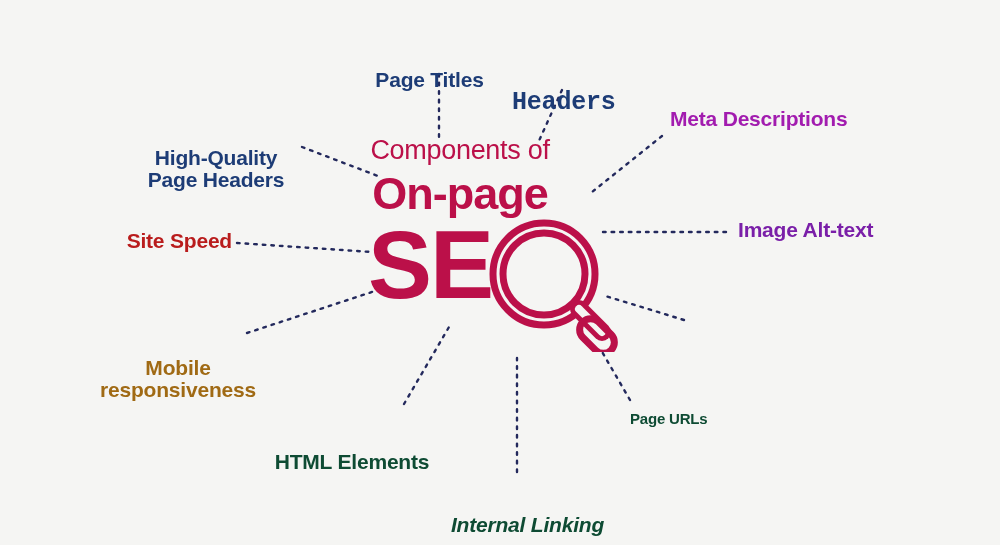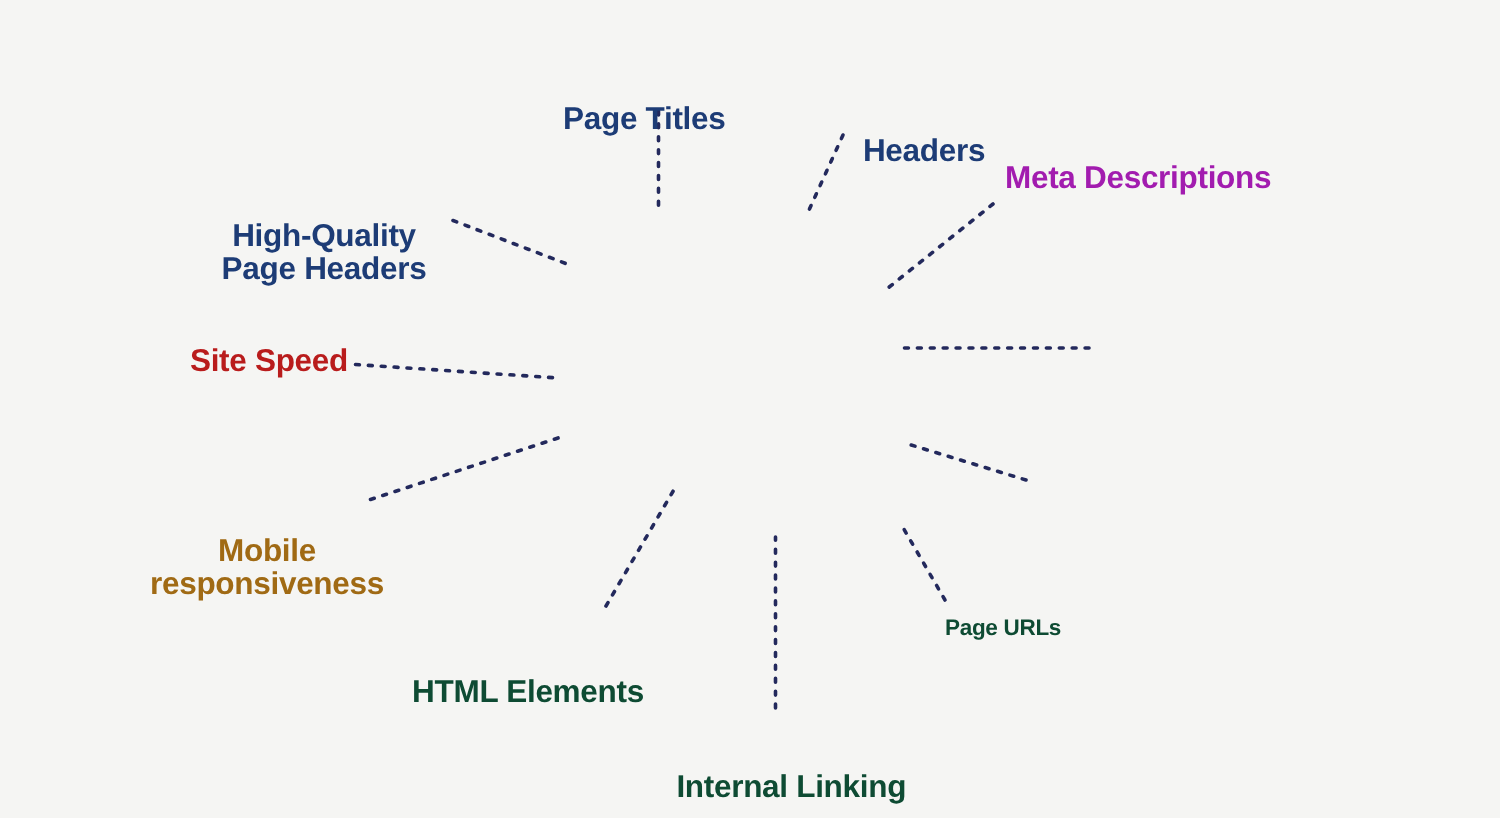--- a/index.html
+++ b/index.html
@@ -105,25 +105,41 @@
       <line x1="726" y1="232" x2="602" y2="232" stroke="#23295c" stroke-width="2.4" stroke-linecap="round" stroke-dasharray="2.6 6"></line>
       <line x1="684" y1="320" x2="602" y2="295" stroke="#23295c" stroke-width="2.4" stroke-linecap="round" stroke-dasharray="2.6 6"></line>
       <line x1="630" y1="400" x2="601" y2="350" stroke="#23295c" stroke-width="2.4" stroke-linecap="round" stroke-dasharray="2.6 6"></line>
       <line x1="517" y1="472" x2="517" y2="358" stroke="#23295c" stroke-width="2.4" stroke-linecap="round" stroke-dasharray="2.6 6"></line>
       <line x1="404" y1="404" x2="449" y2="327" stroke="#23295c" stroke-width="2.4" stroke-linecap="round" stroke-dasharray="2.6 6"></line>
       <line x1="247" y1="333" x2="375" y2="291" stroke="#23295c" stroke-width="2.4" stroke-linecap="round" stroke-dasharray="2.6 6"></line>
       <line x1="237" y1="243" x2="372" y2="252" stroke="#23295c" stroke-width="2.4" stroke-linecap="round" stroke-dasharray="2.6 6"></line>
       <line x1="302" y1="147" x2="378" y2="176" stroke="#23295c" stroke-width="2.4" stroke-linecap="round" stroke-dasharray="2.6 6"></line>
     </svg>
 
+  <div id="center-cluster">
+    <div id="center-kicker">Components of</div>
+    <div id="center-subject">On-page</div>
+    <div id="center-acronym">SE</div>
+
+    <svg id="magnifier" viewBox="0 0 145 135" xmlns="http://www.w3.org/2000/svg">
+      <g fill="none" stroke="#bb1049" stroke-linecap="round">
+        <circle cx="62" cy="57" r="51" stroke-width="7"></circle>
+        <circle cx="62" cy="57" r="41" stroke-width="7"></circle>
+        <path d="M97 92 L120 115" stroke-width="18"></path>
+        <path d="M97 92 L120 115" stroke-width="8" stroke="#f5f5f3"></path>
+        <rect x="104" y="99" width="22" height="40" rx="11" transform="rotate(-45 115 119)" stroke-width="7"></rect>
+      </g>
+    </svg>
+  </div>
 
 <div class="node-label align-center" style="left: 371px; top: 37px; width: 117px; font-size: 21px; color: rgb(29, 60, 118);">Page Titles</div>
-    <div class="node-label align-center" style="left: 570px; top: 58px; width: 92px; font-size: 21px; color: rgb(29, 60, 118);">Headers</div>
+    <div class="node-label align-center" style="left: 512px; top: 58px; width: 92px; font-size: 25px; color: rgb(29, 60, 118); font-family: Liberation Mono, monospace;">Headers</div>
     <div class="node-label align-left" style="left: 670px; top: 108px; width: 200px; font-size: 21px; color: #a21caf;">Meta Descriptions</div>
+    <div class="node-label align-left" style="left: 738px; top: 219px; width: 160px; font-size: 21px; color: rgb(122, 31, 168);">Image Alt-text</div>
     <div class="node-label align-left" style="left: 630px; top: 411px; width: 130px; font-size: 15px; color: rgb(14, 75, 51);">Page URLs</div>
-    <div class="node-label align-center" style="left: 440px; top: 482px; width: 175px; font-size: 21px; color: rgb(14, 75, 51);">Internal Linking</div>
+    <div class="node-label align-center" style="left: 440px; top: 482px; width: 175px; font-size: 21px; color: rgb(14, 75, 51); font-style: italic;">Internal Linking</div>
     <div class="node-label align-center" style="left: 266px; top: 419px; width: 172px; font-size: 21px; color: rgb(14, 75, 51);">HTML Elements</div>
     <div class="node-label align-center" style="left: 93px; top: 325px; width: 170px; font-size: 21px; color: rgb(160, 106, 20);">Mobile
 responsiveness</div>
     <div class="node-label align-right" style="left: 90px; top: 230px; width: 142px; font-size: 21px; color: #b91c1c;">Site Speed</div>
     <div class="node-label align-center" style="left: 137px; top: 115px; width: 158px; font-size: 21px; color: rgb(29, 60, 118);">High-Quality
 Page Headers</div>
   </div>
 
 </body></html>

